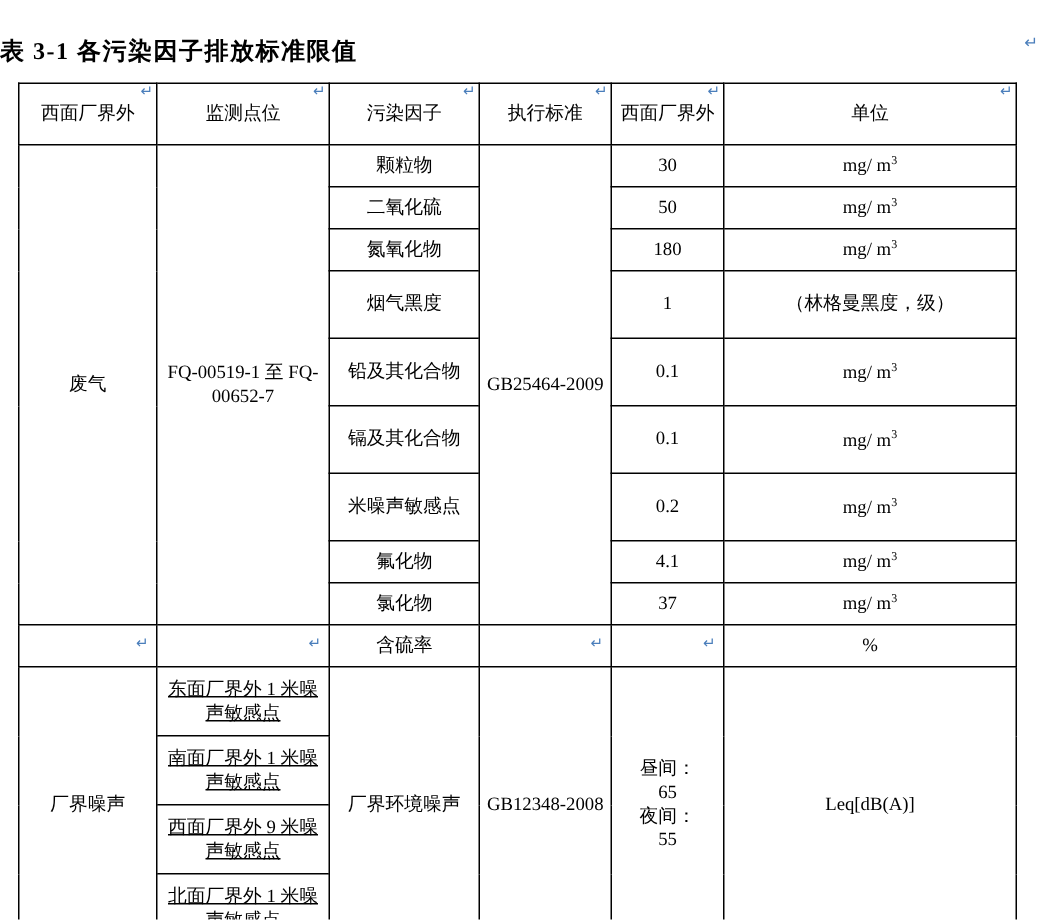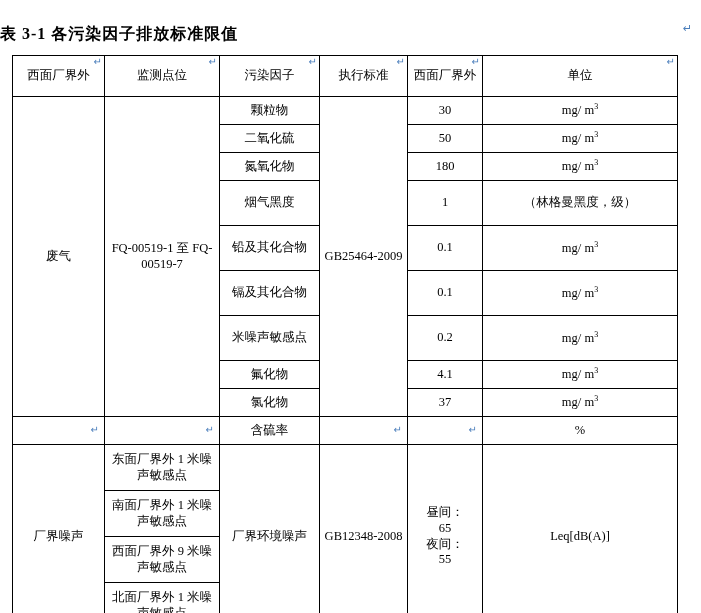--- a/index.html
+++ b/index.html
@@ -71,20 +71,21 @@
   .empty-mark {
     display: block;
     text-align: right;
     color: #4a7ebb;
     font-size: 10px;
     padding-right: 2px;
   }
   .noise-point {
     font-size: 12.5px;
     line-height: 1.3;
+    text-decoration: underline;
   }
   .two-line { line-height: 1.3; }
 </style>
 </head>
 <body>
 
 <div class="page">
 
   <div class="doc-title">
     <span>表 3-1  各污染因子排放标准限值</span>
@@ -125,21 +126,21 @@
       </td>
       <td class="hdr">
         <span>单位</span>
         <span class="mark">↵</span>
       </td>
     </tr>
 
     <tr>
       <td rowspan="9">废气</td>
       <td rowspan="9">
-        <span>FQ-00519-1 至 FQ-00519-7</span>
+        <span>FQ-00519-1 至 FQ-00652-7</span>
       </td>
       <td style="height:23px">颗粒物</td>
       <td rowspan="9">
         <span>GB25464-2009</span>
       </td>
       <td>30</td>
       <td class="unit"><span>mg/ m</span><sup>3</sup></td>
     </tr>
 
     <tr>

